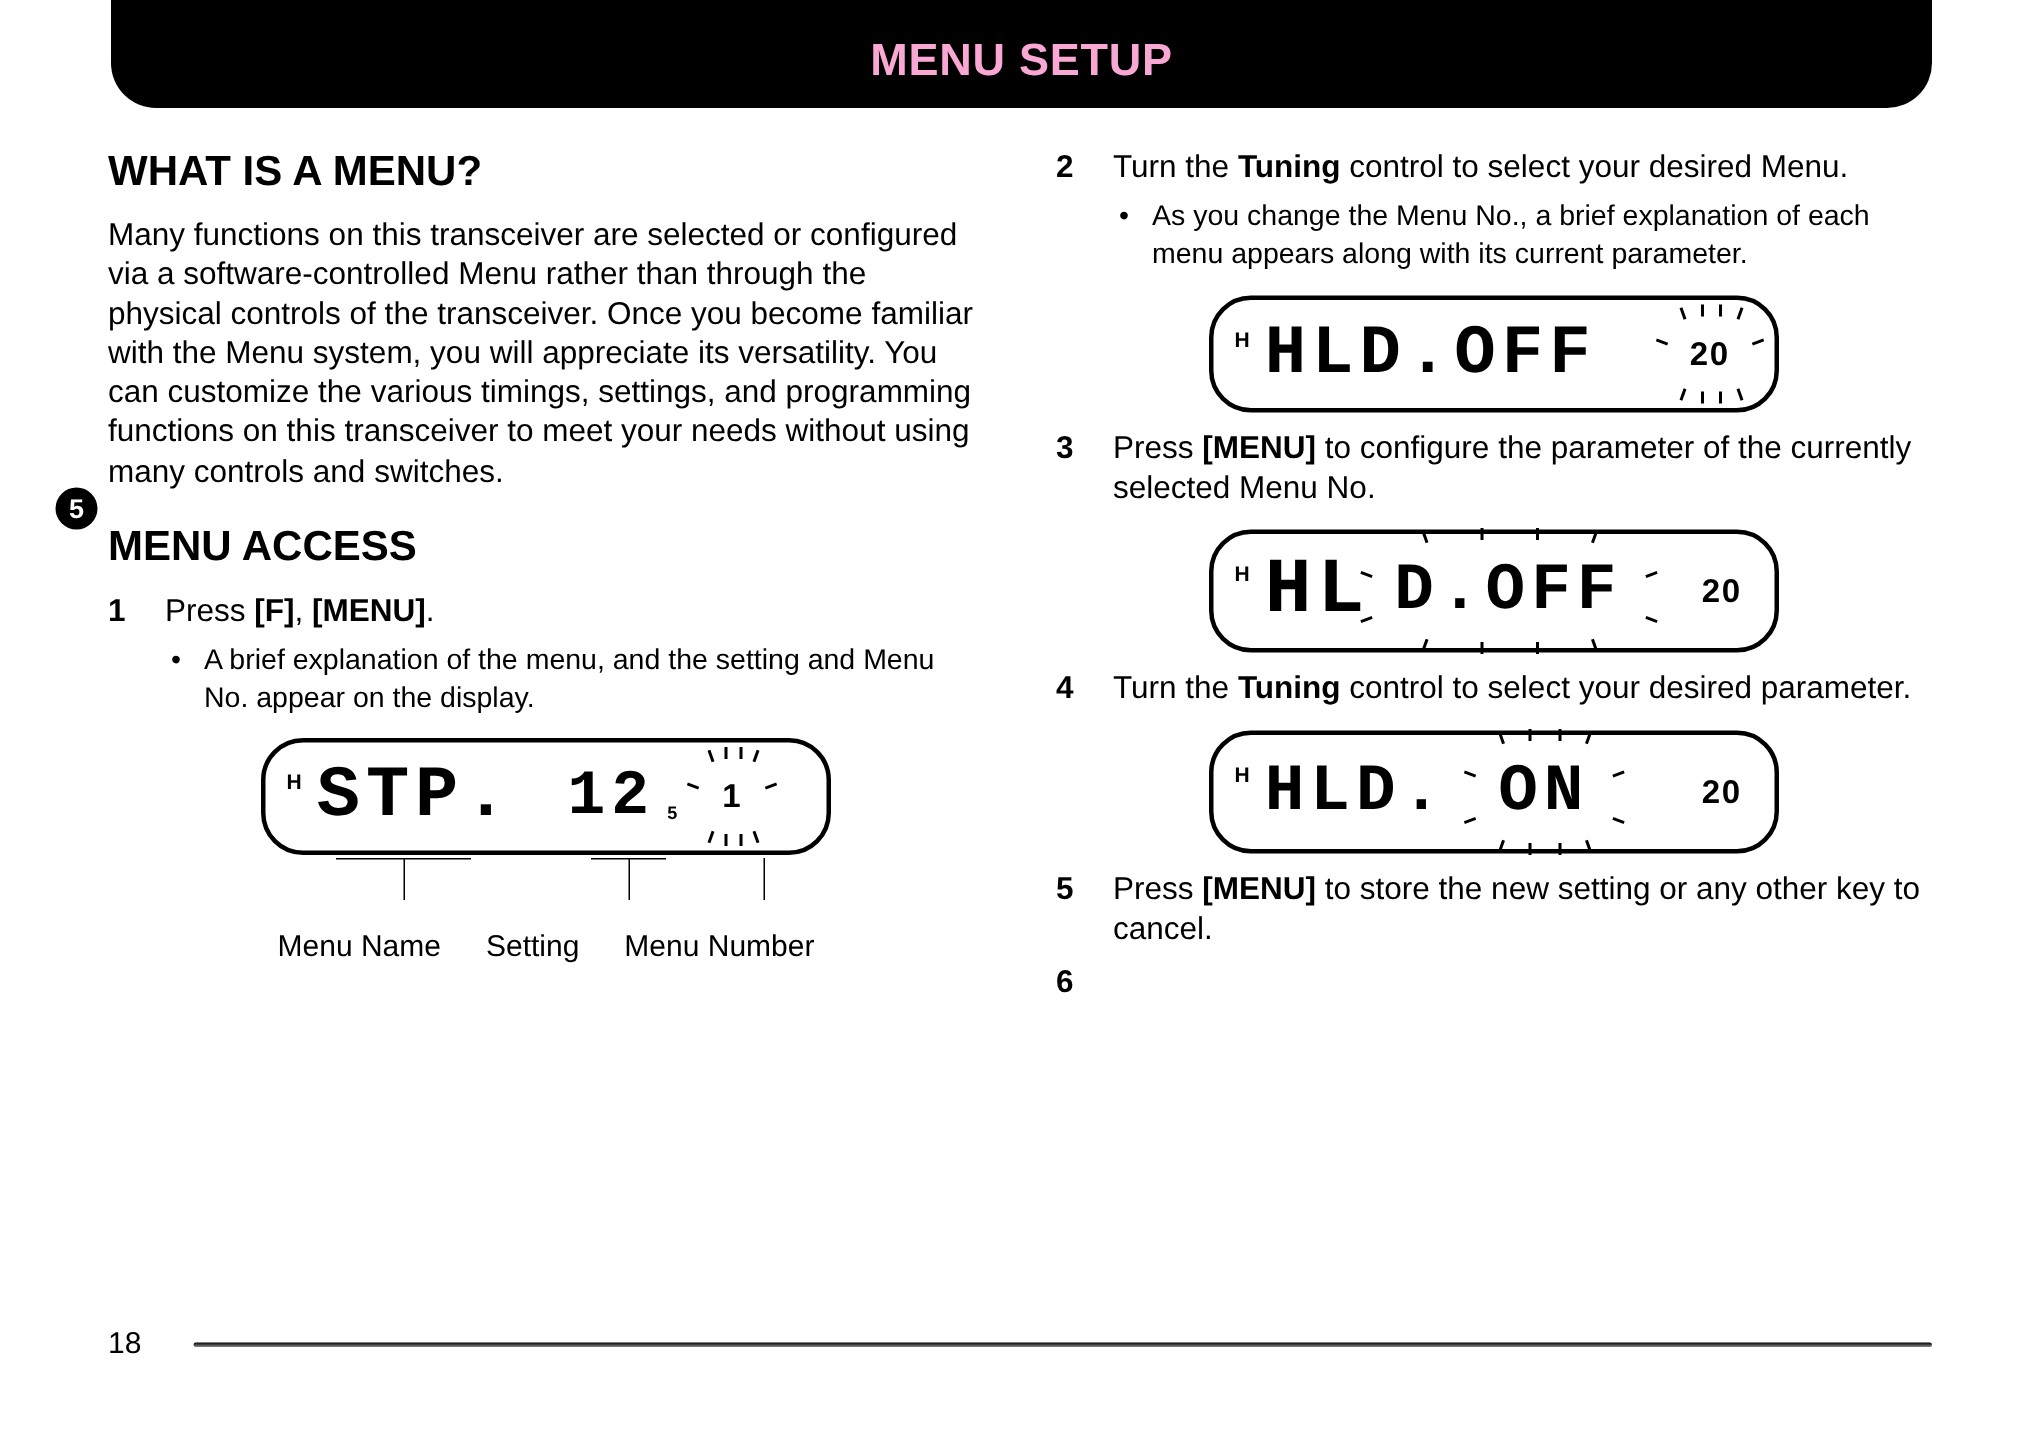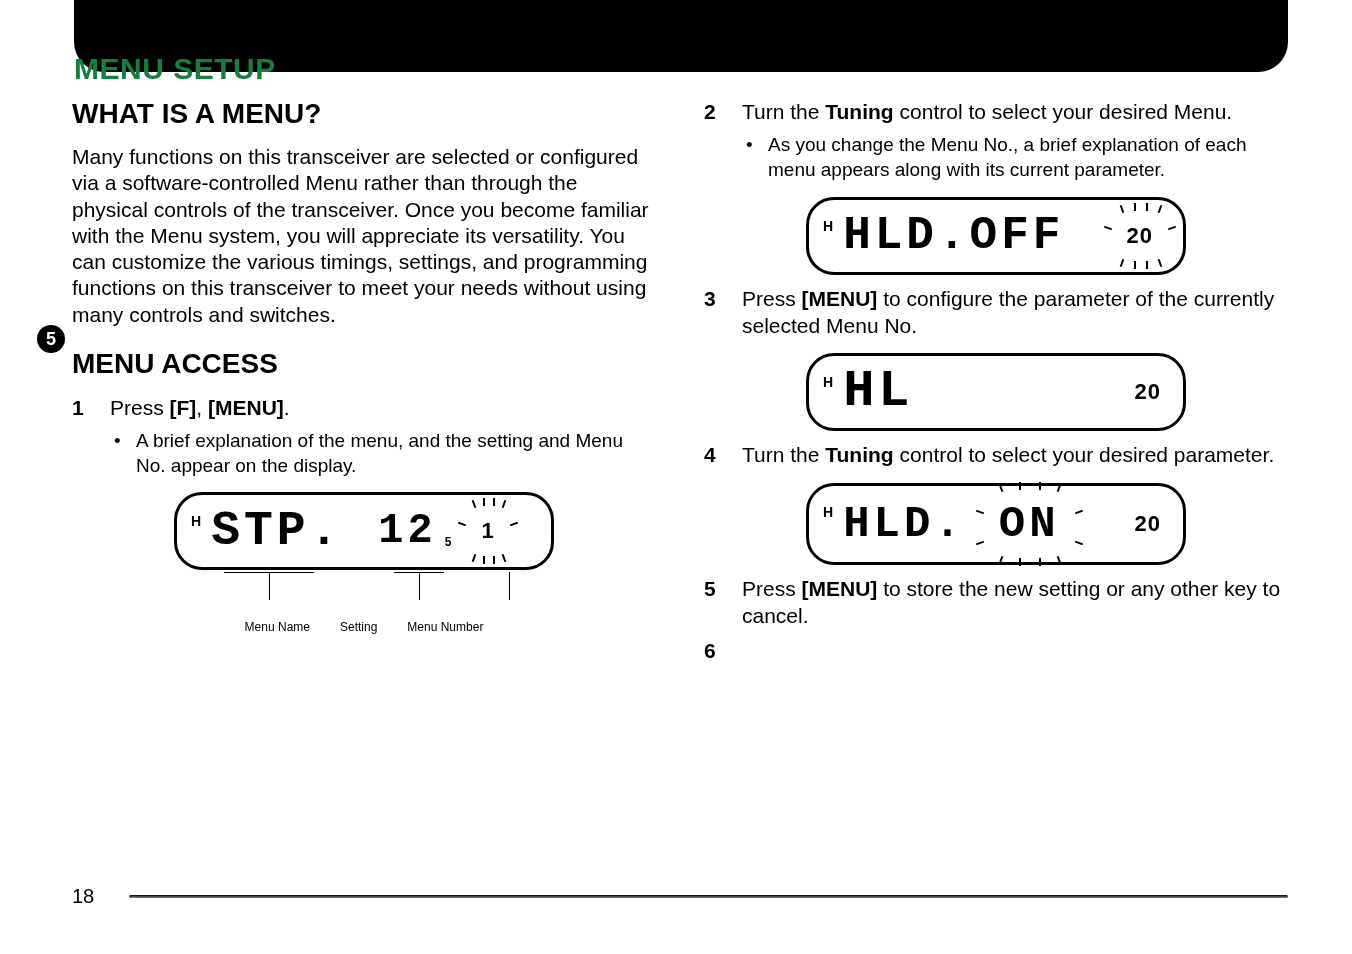--- a/index.html
+++ b/index.html
@@ -16,25 +16,25 @@
     position: absolute;
     top: 0;
     left: 74px;
     right: 64px;
     height: 72px;
     background: #000;
     border-radius: 0 0 30px 30px;
   }
   .header-title {
     position: absolute;
-    top: 52px;
+    top: 24px;
     left: 0;
     right: 0;
-    text-align: left;
-    color: #15803d;
+    text-align: center;
+    color: #f9a8d4;
     font-family: "Arial Narrow", Arial, sans-serif;
     font-stretch: condensed;
     font-weight: bold;
     font-size: 30px;
     letter-spacing: 0.5px;
   }
   .chapter-tab {
     position: absolute;
     left: 37px;
     top: 325px;
@@ -155,21 +155,21 @@
   .ticks .b3 { bottom:-4px; left:60%; }
   .ticks .b4 { bottom:-2px; left:80%; transform: rotate(-20deg);}
   .ticks .l1 { left:-2px; top:30%; transform: rotate(-70deg);}
   .ticks .l2 { left:-2px; top:70%; transform: rotate(70deg);}
   .ticks .r1 { right:-2px; top:30%; transform: rotate(70deg);}
   .ticks .r2 { right:-2px; top:70%; transform: rotate(-70deg);}
   .callouts {
     display: flex;
     justify-content: center;
     gap: 50px;
-    font-size: 12px;
+    font-size: 20px;
     margin-top: 28px;
   }
   .lcd1-box { position: relative; width: 380px; }
   .cl { position: absolute; border-left: 1px solid #000; }
   .cl-h { position: absolute; border-top: 1px solid #000; }
   .page-footer {
     position: absolute;
     left: 72px;
     right: 64px;
     bottom: 46px;
@@ -295,20 +295,37 @@
       <div class="step-num">3</div>
       <div>
         <span>Press </span><span class="bold">[MENU]</span><span> to configure the parameter of the currently selected Menu No.</span>
       </div>
     </div>
 
     <div class="lcd-wrap">
       <div class="lcd" style="width:380px;">
         <span class="lcd-h">H</span>
         <span class="seg" style="font-size:52px">HL</span>
+        <span class="blink-ring">
+          <span class="seg" style="font-size:44px">D.OFF</span>
+          <span class="ticks">
+              <span class="t1"></span>
+              <span class="t2"></span>
+              <span class="t3"></span>
+              <span class="t4"></span>
+              <span class="b1"></span>
+              <span class="b2"></span>
+              <span class="b3"></span>
+              <span class="b4"></span>
+              <span class="l1"></span>
+              <span class="l2"></span>
+              <span class="r1"></span>
+              <span class="r2"></span>
+            </span>
+        </span>
         <span style="flex:1"></span>
         <span class="seg-small">20</span>
       </div>
     </div>
 
     <div class="step">
       <div class="step-num">4</div>
       <div>
         <span>Turn the </span><span class="bold">Tuning</span><span> control to select your desired parameter.</span>
       </div>

